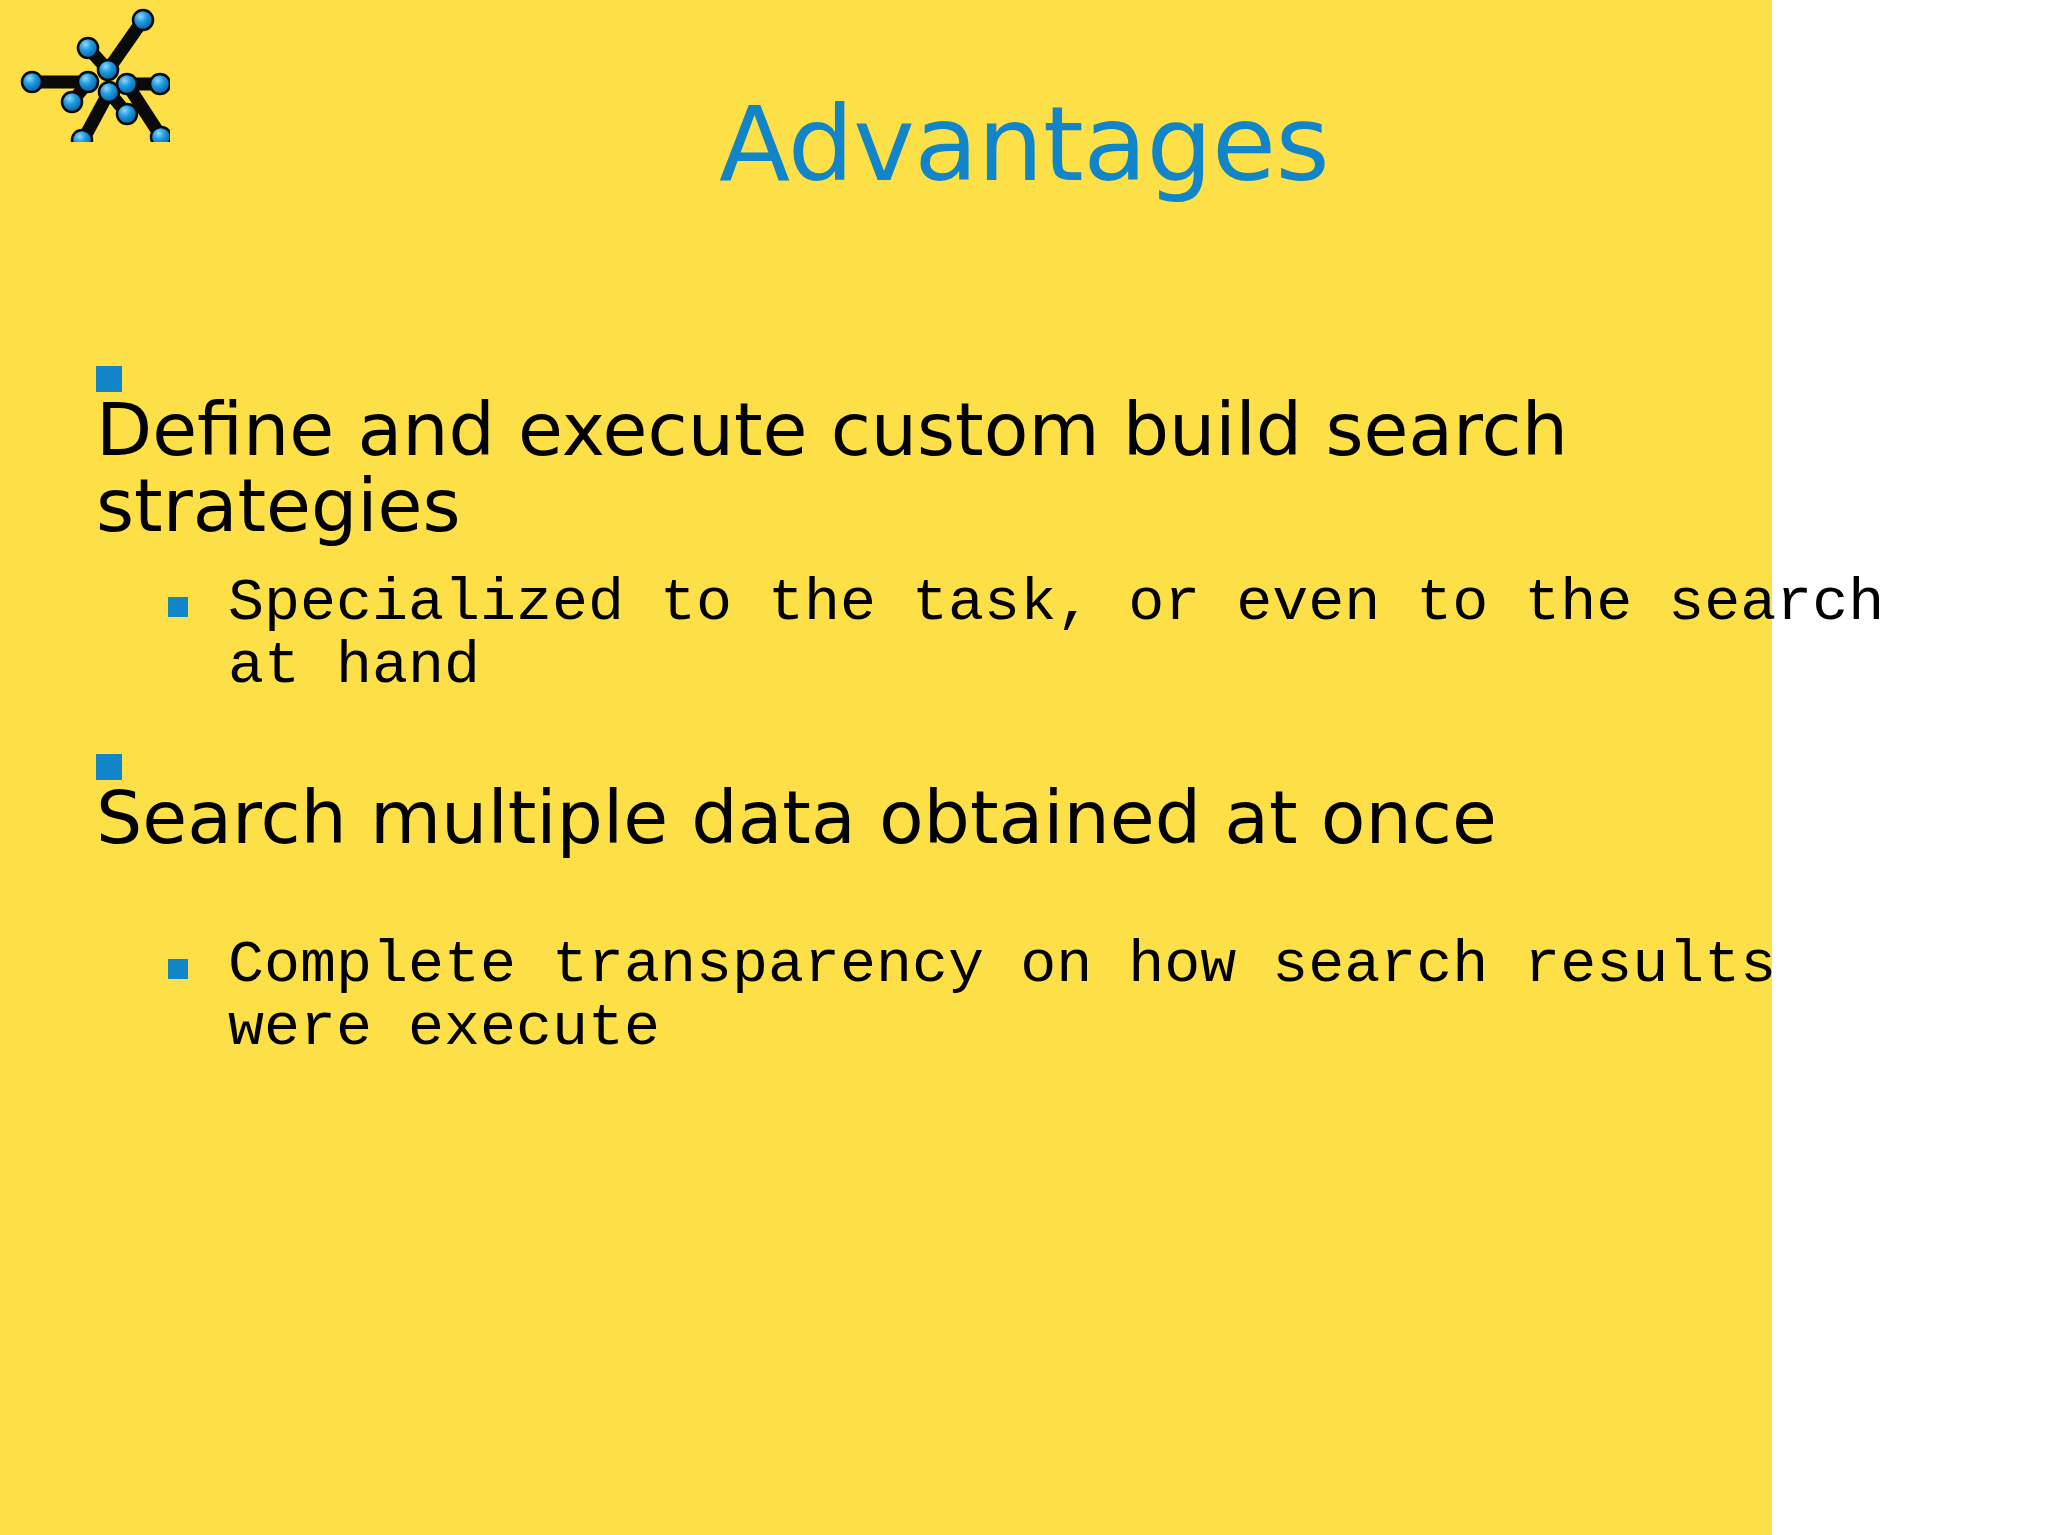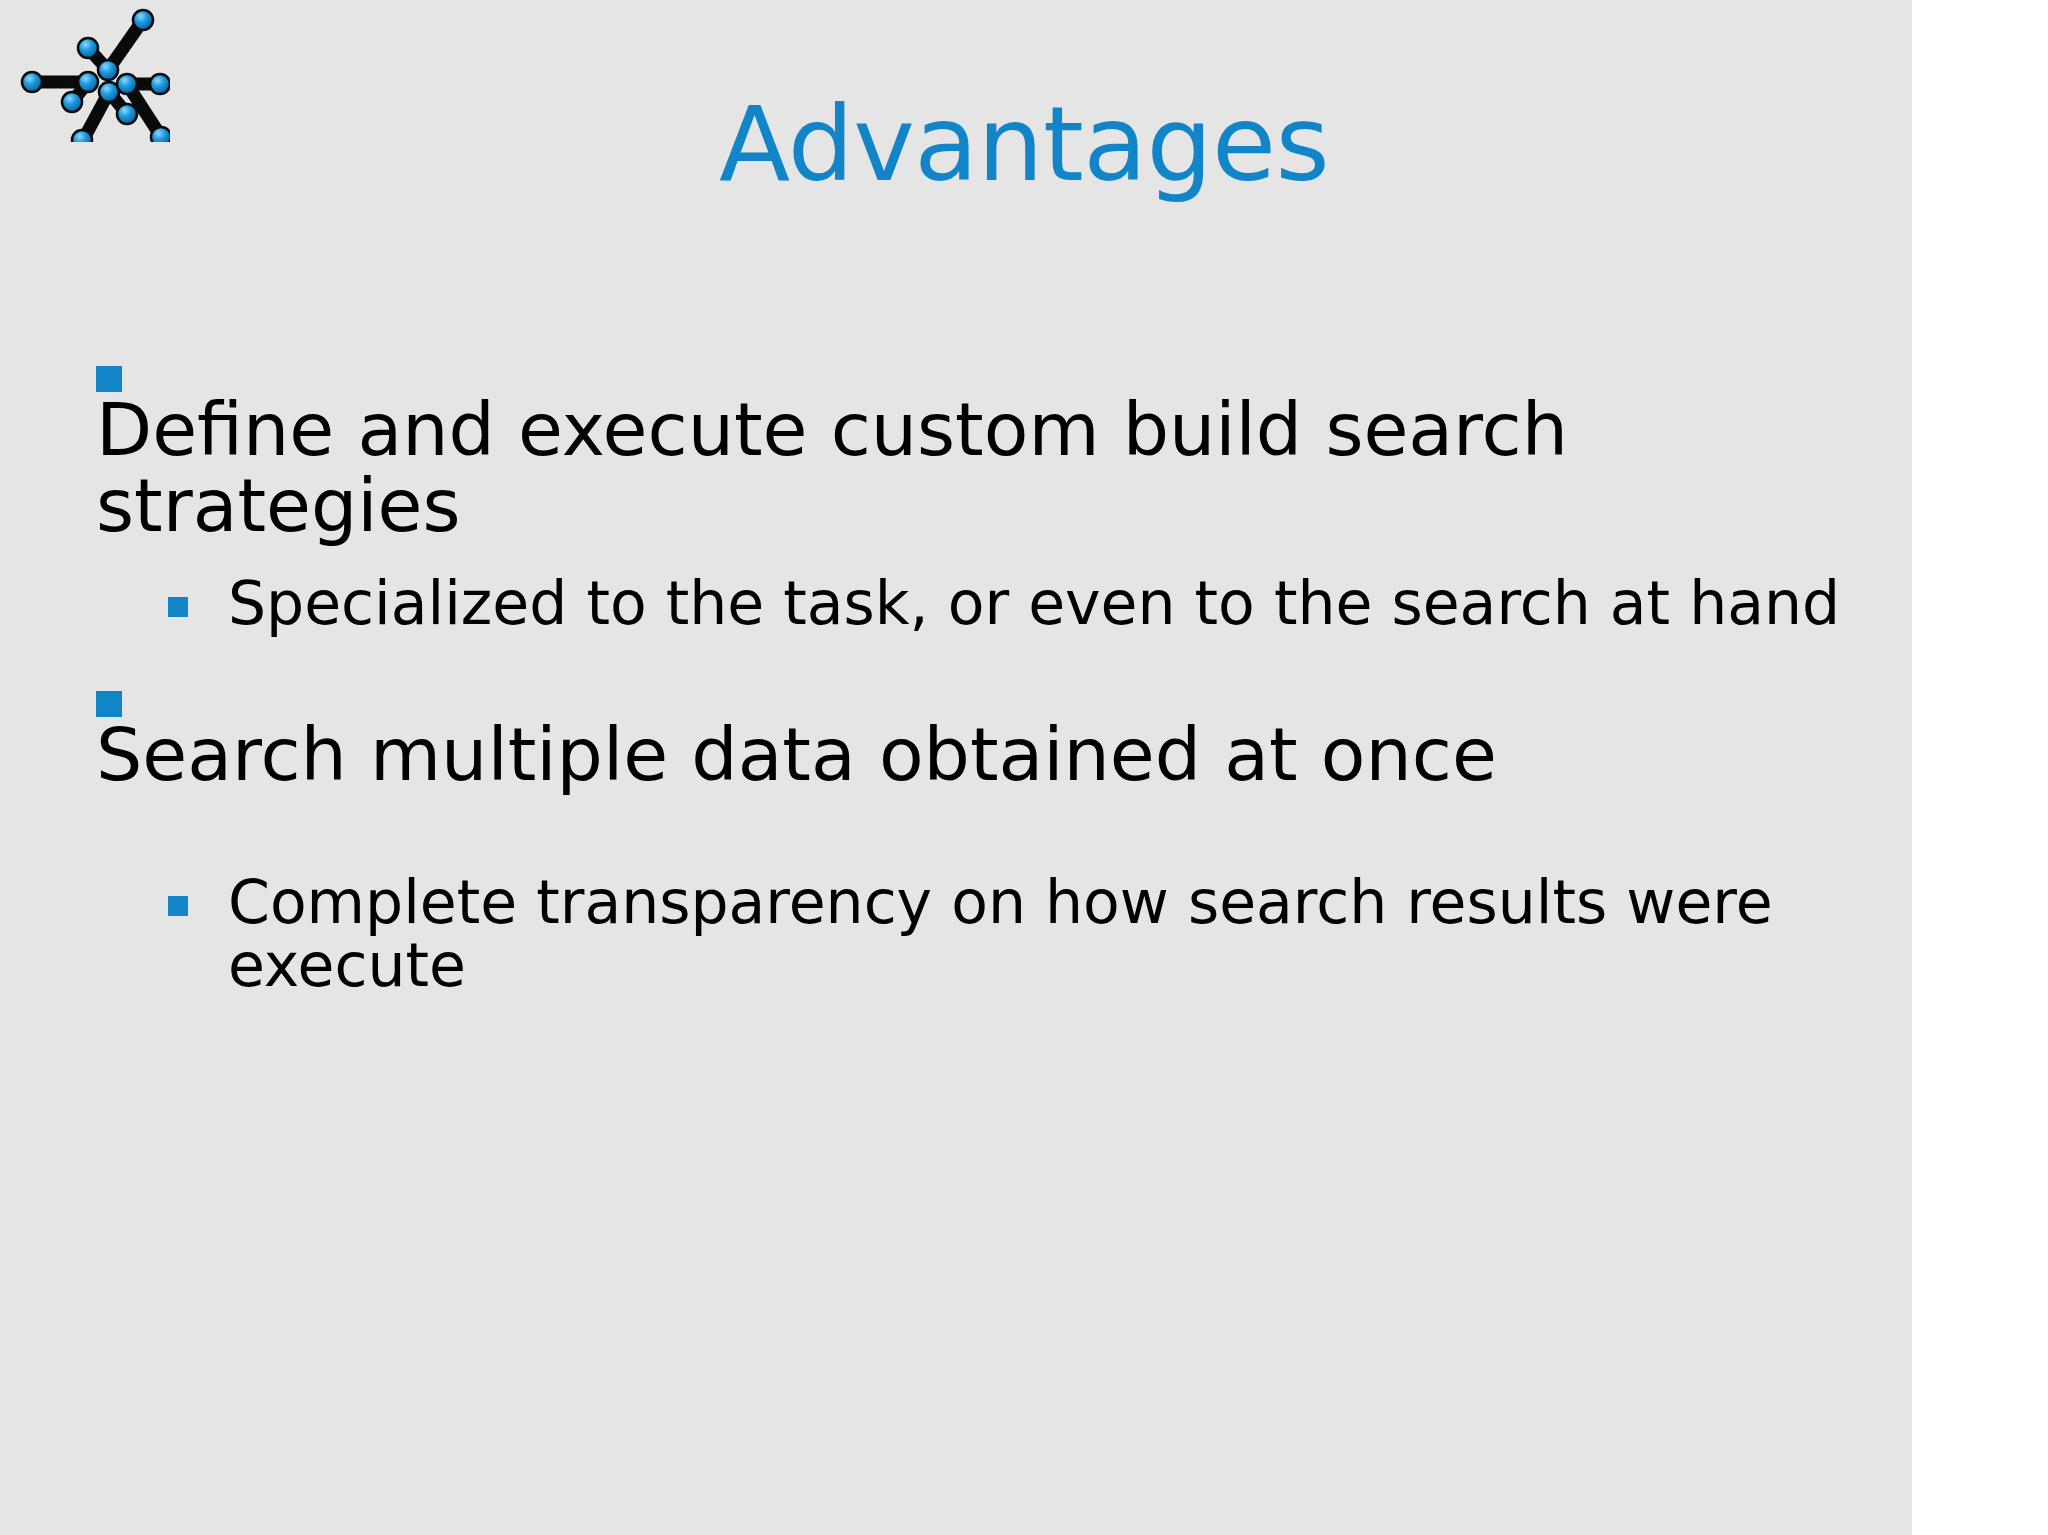--- a/index.html
+++ b/index.html
@@ -9,23 +9,23 @@
   }
   body {
     width: 2048px;
     height: 1535px;
     overflow: hidden;
     font-family: "DejaVu Sans", sans-serif;
   }
 
   .slide {
     position: relative;
-    width: 1912px;
+    width: 1772px;
     height: 1535px;
-    background: #e5e5e5;
+    background: #fde047;
     box-sizing: border-box;
   }
 
   
   .logo {
     position: absolute;
     left: 10px;
     top: 2px;
     width: 160px;
     height: 140px;
@@ -73,20 +73,21 @@
     color: #000000;
     font-size: 73px;
     line-height: 1.04;
     font-weight: 400;
     max-width: 1780px;
   }
 
   .sub-group {
     margin-top: 28px;
     margin-bottom: 28px;
+    font-family: Liberation Mono, monospace;
   }
 
   .bullet-l2 {
     display: flex;
     align-items: flex-start;
     margin-left: 72px;
   }
   .bullet-l2 .marker {
     flex: 0 0 auto;
     width: 20px;

